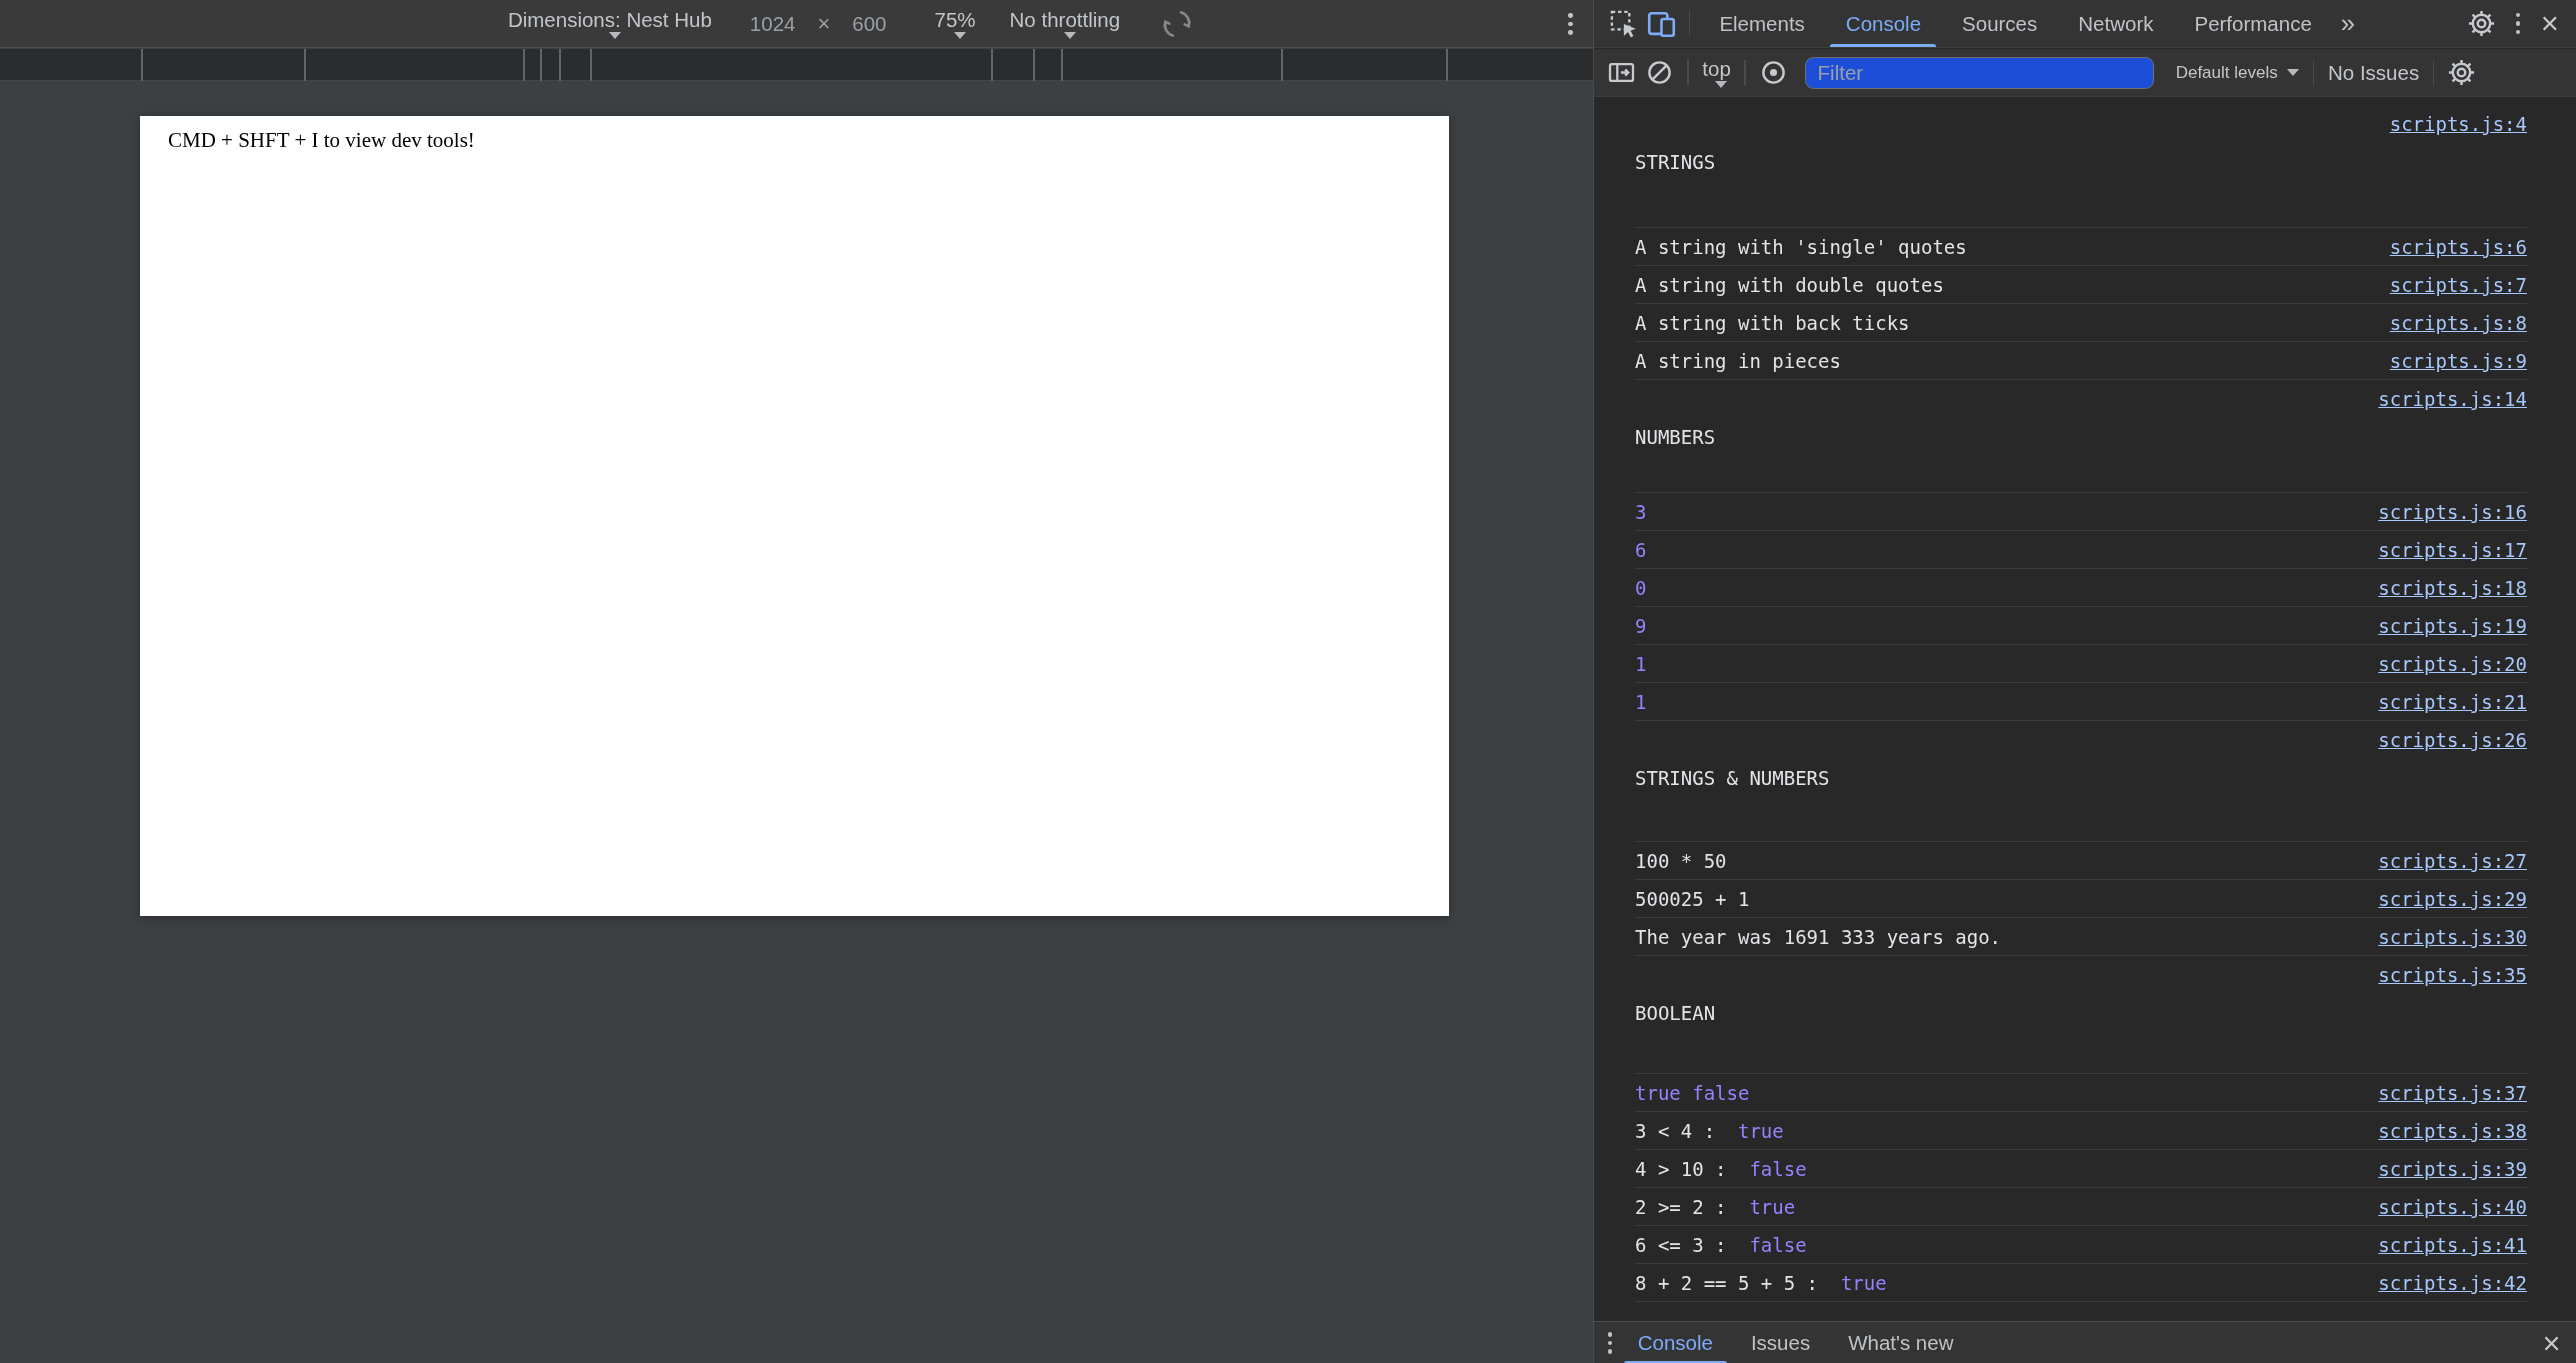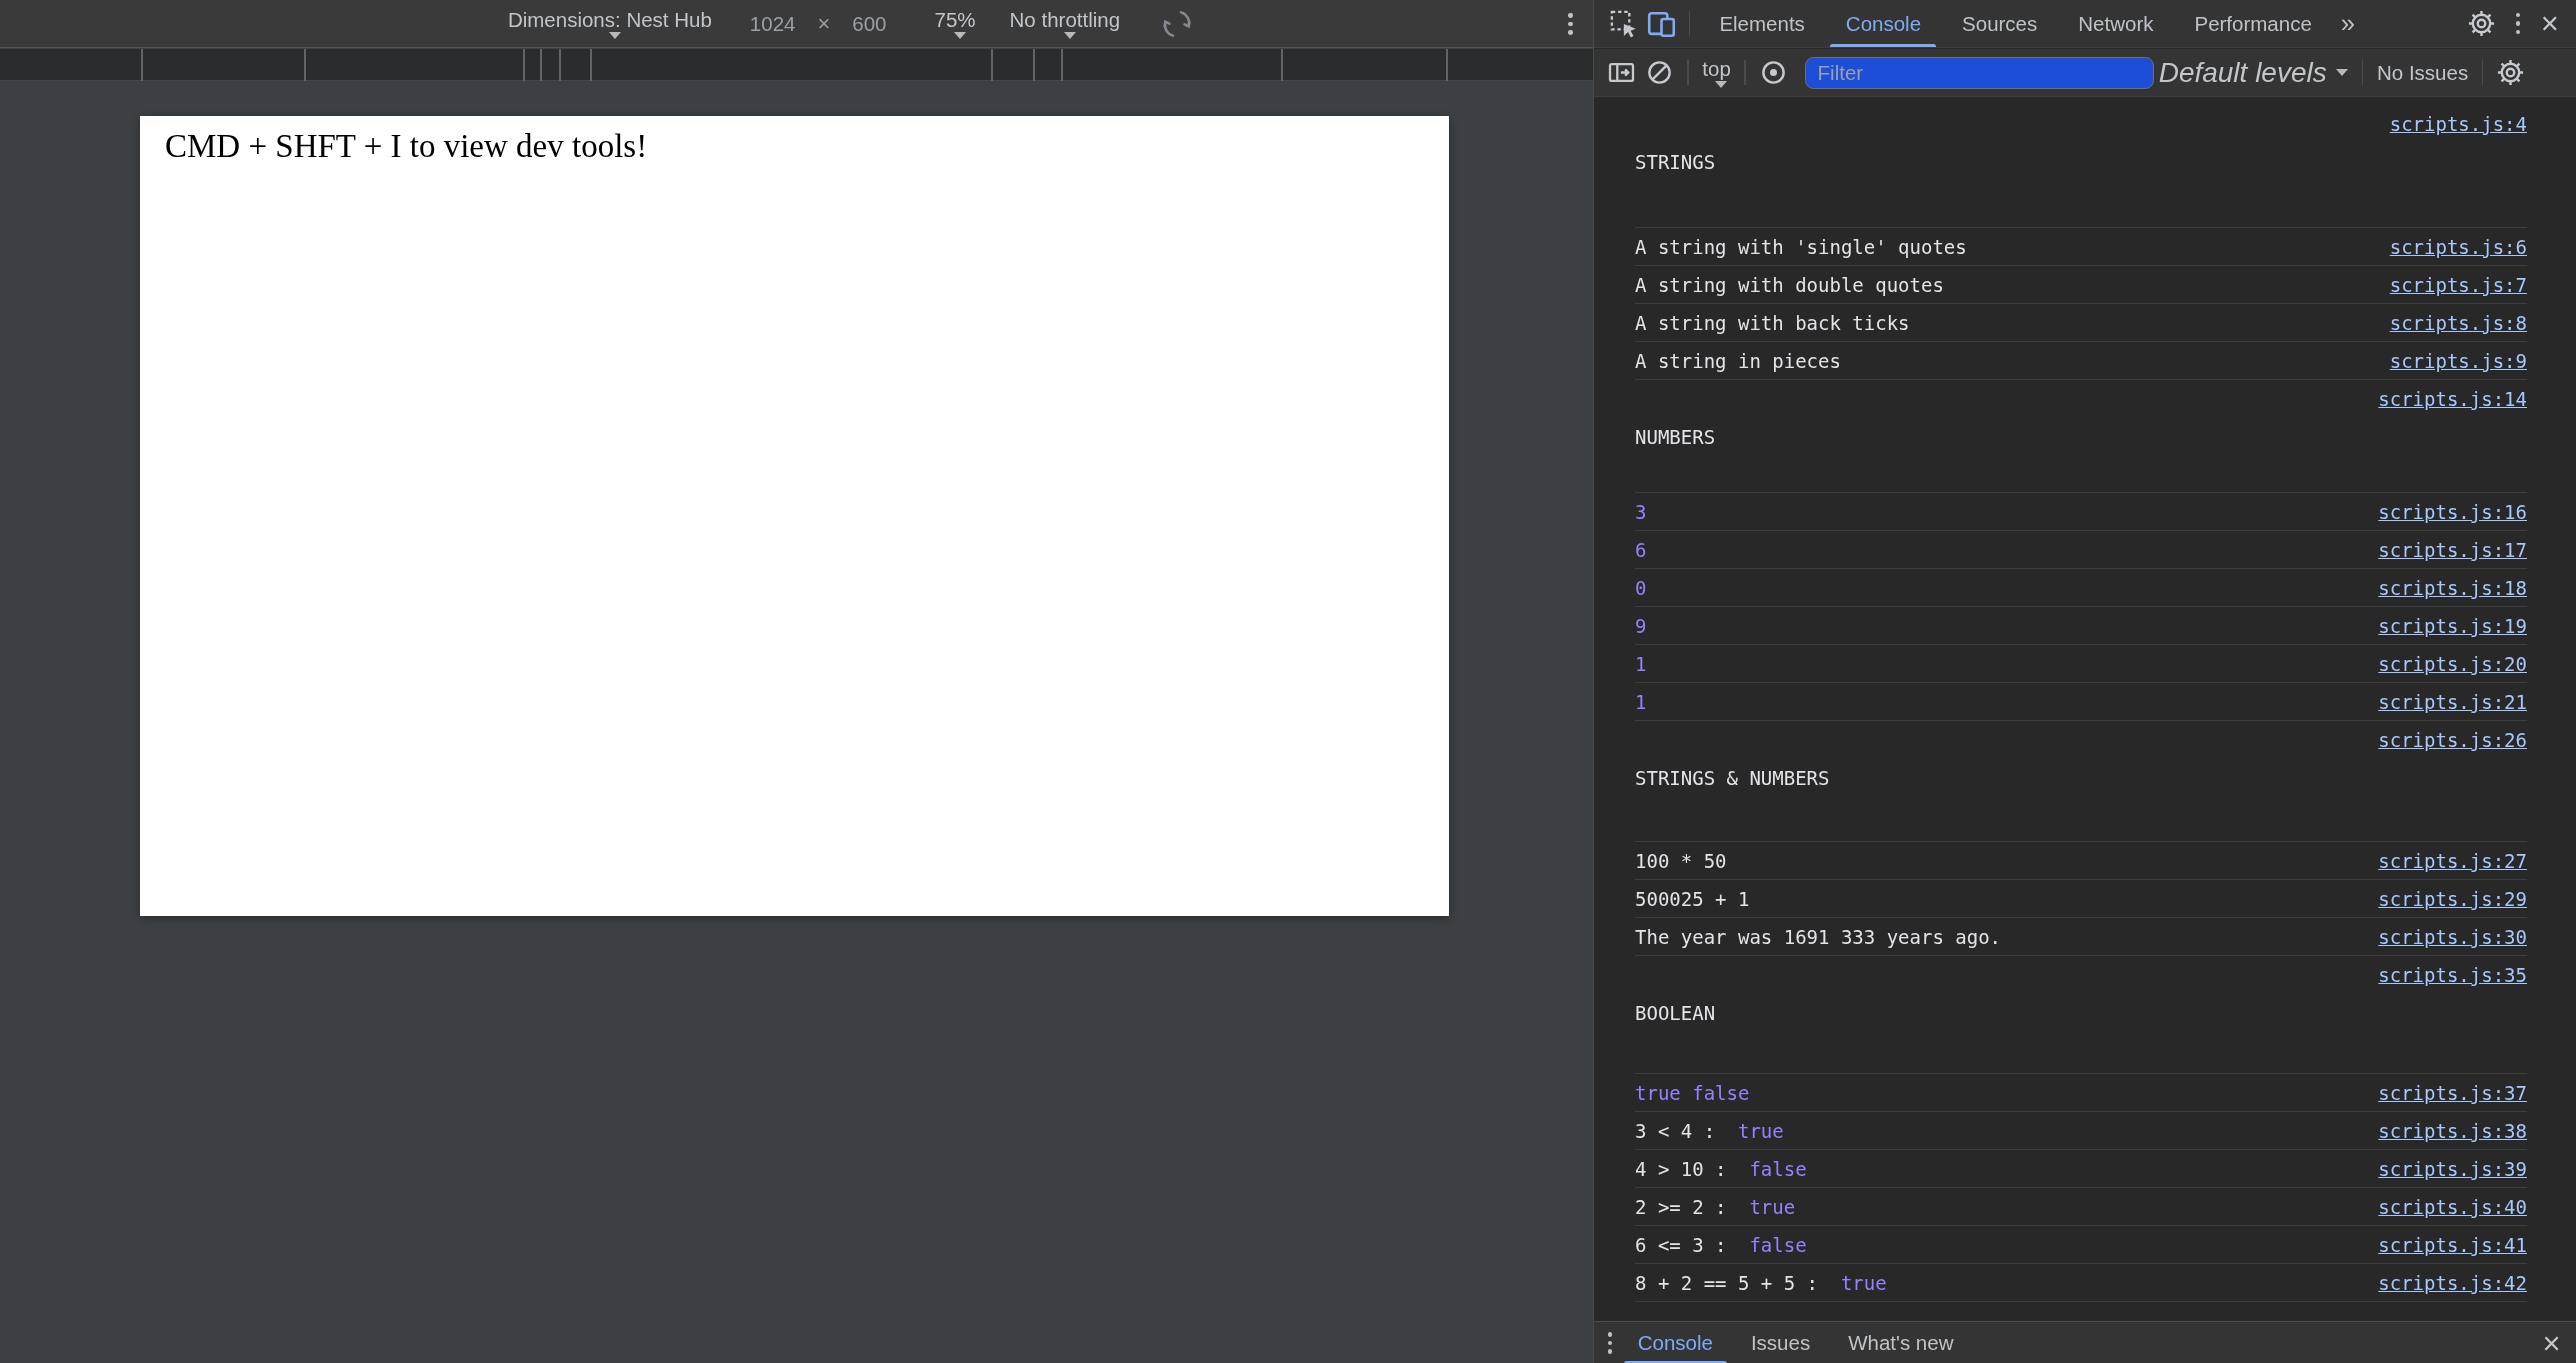--- a/index.html
+++ b/index.html
@@ -37,21 +37,21 @@
   .dtb-right { position:absolute; right:13.6px; top:0; height:48px; display:flex; align-items:center; }
   .kebab { display:flex; flex-direction:column; gap:4.3px; padding:6.8px; }
   .kebab i { width:4.3px; height:4.3px; border-radius:50%; background:#c0c4c8; }
 
   .ruler { position:absolute; left:0; top:49px; width:100%; height:32px; background:var(--bg-ruler);
            border-bottom:0.9px solid #454545; }
   .ruler .tick { position:absolute; top:0; width:1.7px; height:32px; background:#616569; }
 
   .page { position:absolute; left:140px; top:116px; width:1309px; height:800px; background:#ffffff;
           box-shadow:0 1.7px 8.5px rgba(0,0,0,.35); }
-  .page-text { padding:12px 0 0 12px; font-family:"Liberation Serif", serif; font-size:33px; color:#000;margin-left:13px; }
+  .page-text { padding:12px 0 0 28px; font-family:"Liberation Serif", serif; font-size:21px; color:#000; }
 
   
   .devtools { position:absolute; left:1593px; top:0; width:983px; height:1364px;
               background:var(--bg-console); border-left:1.7px solid #4a4a4a; }
 
   .tabbar { position:absolute; left:0; top:0; right:0; height:48px; background:var(--bg-toolbar);
             border-bottom:0.9px solid var(--sep); display:flex; align-items:center; padding:0 12px 0 10.2px; }
   .icon-btn { display:flex; align-items:center; justify-content:center; width:38px; height:38px; flex:0 0 auto; }
   .vdiv { width:1.7px; height:25.6px; background:#4b4b4b; margin:0 8.5px; flex:0 0 auto; }
   .tabs { display:flex; height:100%; }
@@ -63,21 +63,21 @@
   .tab-right { margin-left:auto; display:flex; align-items:center; gap:8.5px; }
   .close-x { font-size:31px; color:#c4c8cc; line-height:1; padding:0 5.1px; }
 
   .console-toolbar { position:absolute; left:0; top:49px; right:0; height:48px; background:var(--bg-toolbar);
                      border-bottom:0.9px solid var(--sep); display:flex; align-items:center; padding:0 12px 0 8.5px; }
   .ctx { display:flex; align-items:center; font-size:20.5px; color:var(--text-mid); padding:0 5.1px;flex-direction:column; }
   .filter-input { width:349px; height:32px; margin-left:12px; background:#1d4ed8; border:0.9px solid #707070;
                   border-radius:8.5px; color:var(--text); font-size:20.5px; padding:0 12px; outline:none;
                   font-family:"Liberation Sans", sans-serif; }
   .filter-input::placeholder { color:var(--text-gray); }
-  .levels { display:flex; align-items:center; font-size:28px; color:var(--text-mid); padding:0 5.1px;font-style:italic; }
+  .levels { display:flex; align-items:center; font-size:17px; color:var(--text-mid); margin-left:17px; padding:0 5.1px; }
   .issues { font-size:20.5px; color:var(--text-mid); padding:0 5.1px; white-space:nowrap; }
 
   .messages { position:absolute; left:0; top:96px; right:0; height:1224px; overflow:hidden;
               font-family:"DejaVu Sans Mono", monospace; font-size:19px; }
   .crow { position:relative; height:38px; display:flex; align-items:center; justify-content:space-between;
           padding:0 49px 0 41px; }
   .crow::after, .chead::after { content:""; position:absolute; left:41px; right:49px; bottom:0; height:0.9px; background:#3d3d3d; }
   .crow-text { color:var(--text); white-space:pre; }
   .crow-text .value { color:var(--purple); }
   .link { color:var(--link); text-decoration:underline; cursor:pointer; white-space:nowrap; }

